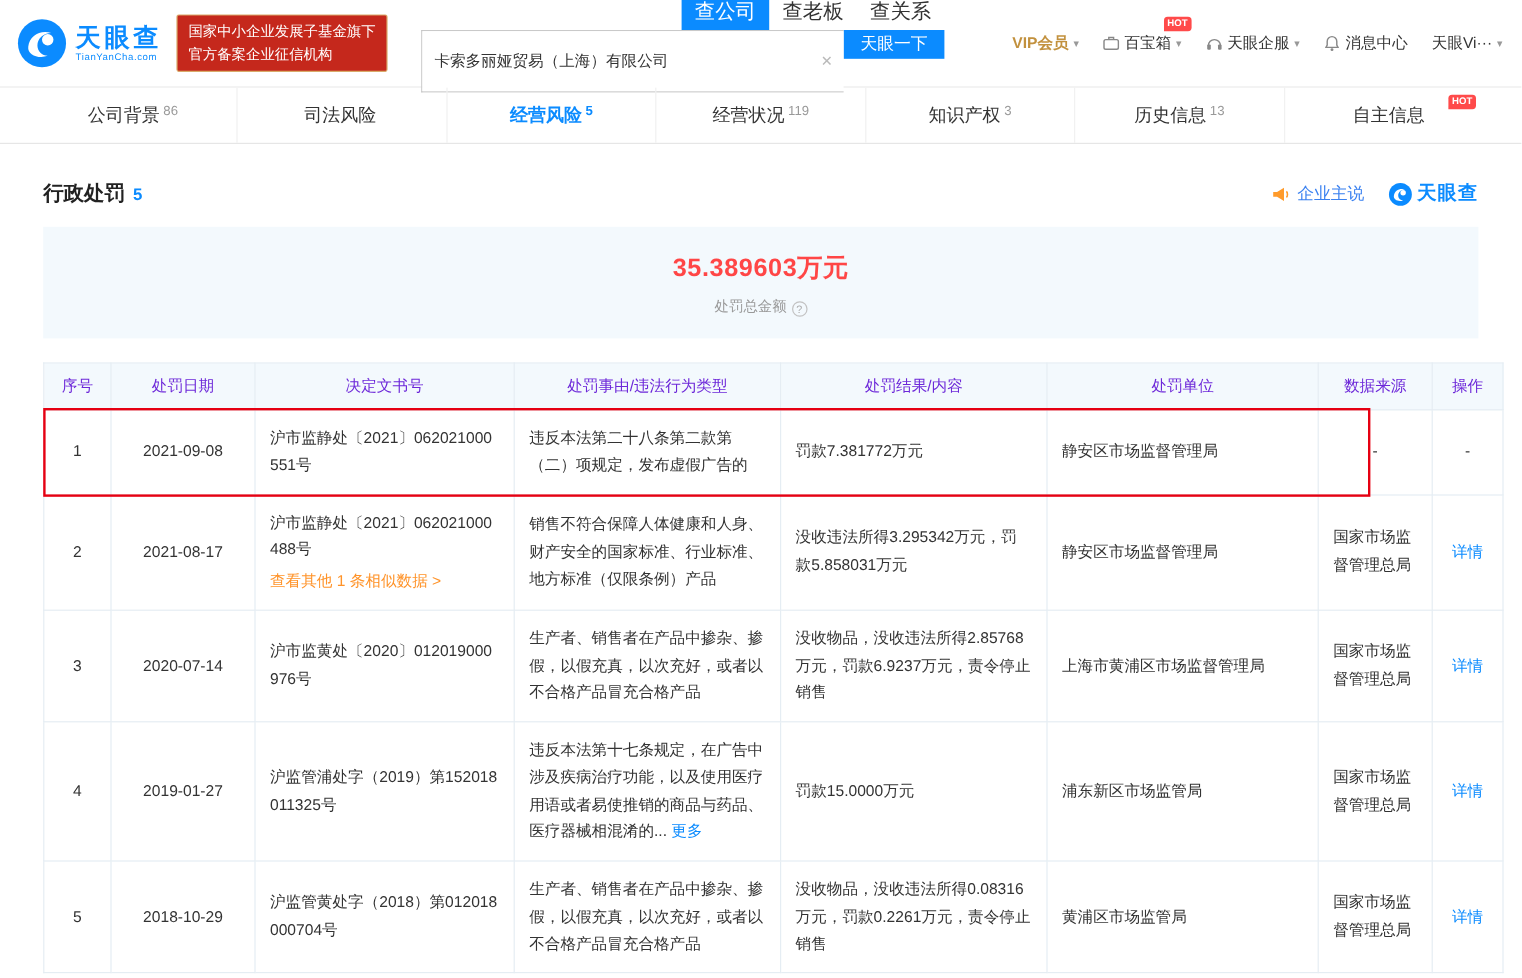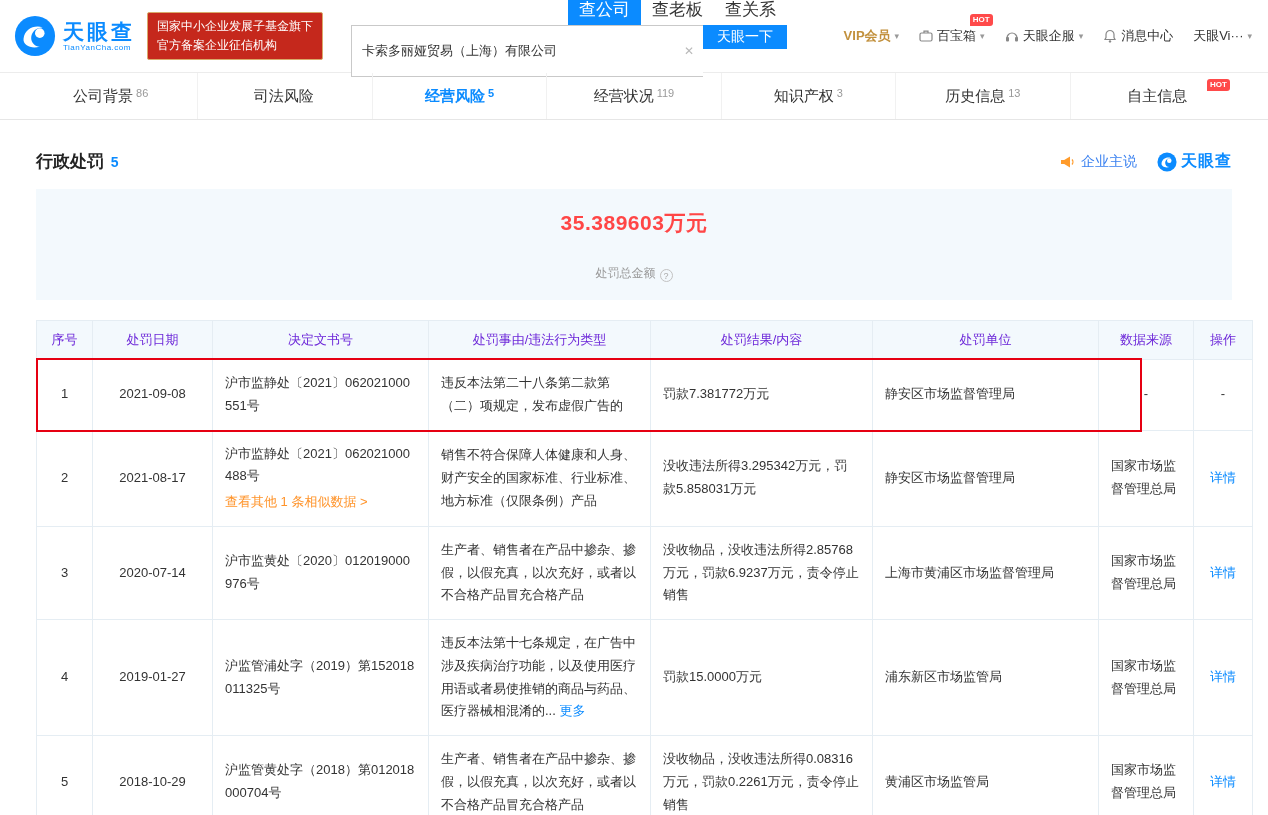--- a/index.html
+++ b/index.html
@@ -45,21 +45,21 @@
   .content { padding: 4px 36px 0; }
   .section-head { display: flex; align-items: center; margin: 26px 0 16px; }
   .section-title { font-size: 17px; font-weight: bold; color: #222; text-align: right; }
   .section-title .blue { color: #0b8bff; font-size: 14px; margin-left: 2px; }
   .section-right { margin-left: auto; display: flex; align-items: center; gap: 20px; font-size: 14px; }
   .qzs { display: flex; align-items: center; gap: 5px; color: #3a81f0; cursor: pointer; }
   .wm-logo { display: flex; align-items: center; gap: 4px; color: #0b8bff; font-weight: bold; font-size: 16px; letter-spacing: 1px; }
   .wm-logo svg { width: 20px; height: 20px; }
   .summary { background: #f3f9fd; text-align: center; padding: 20px 0 18px; margin-bottom: 20px; }
   .amount { color: #ff4646; font-size: 21px; font-weight: bold; letter-spacing: .5px; }
-  .amount-label { color: #999; font-size: 12px; margin-top: 28px; }
+  .amount-label { color: #999; font-size: 12px; margin-top: 10px; }
   .q-icon { display: inline-block; width: 13px; height: 13px; border: 1px solid #c2c2c2; border-radius: 50%;
     font-size: 9px; line-height: 12px; text-align: center; color: #aaa; margin-left: 4px; vertical-align: -2px; }
   
   .table-wrap { position: relative; }
   table { width: 100%; border-collapse: collapse; table-layout: fixed; font-size: 13px; }
   th { background: #f3f9fd; border: 1px solid #e5edf3; padding: 10px 8px; font-weight: normal; color: #6d28d9; text-align: center; }
   td { border: 1px solid #e5edf3; padding: 12px 12px; vertical-align: middle; line-height: 1.75; word-break: break-all; color: #333; }
   td.center { text-align: center; }
   .detail-link { color: #0b8bff; cursor: pointer; text-decoration: none; }
   .similar-link { display: block; color: #ff9329; cursor: pointer; text-decoration: none; margin-top: 3px; }

